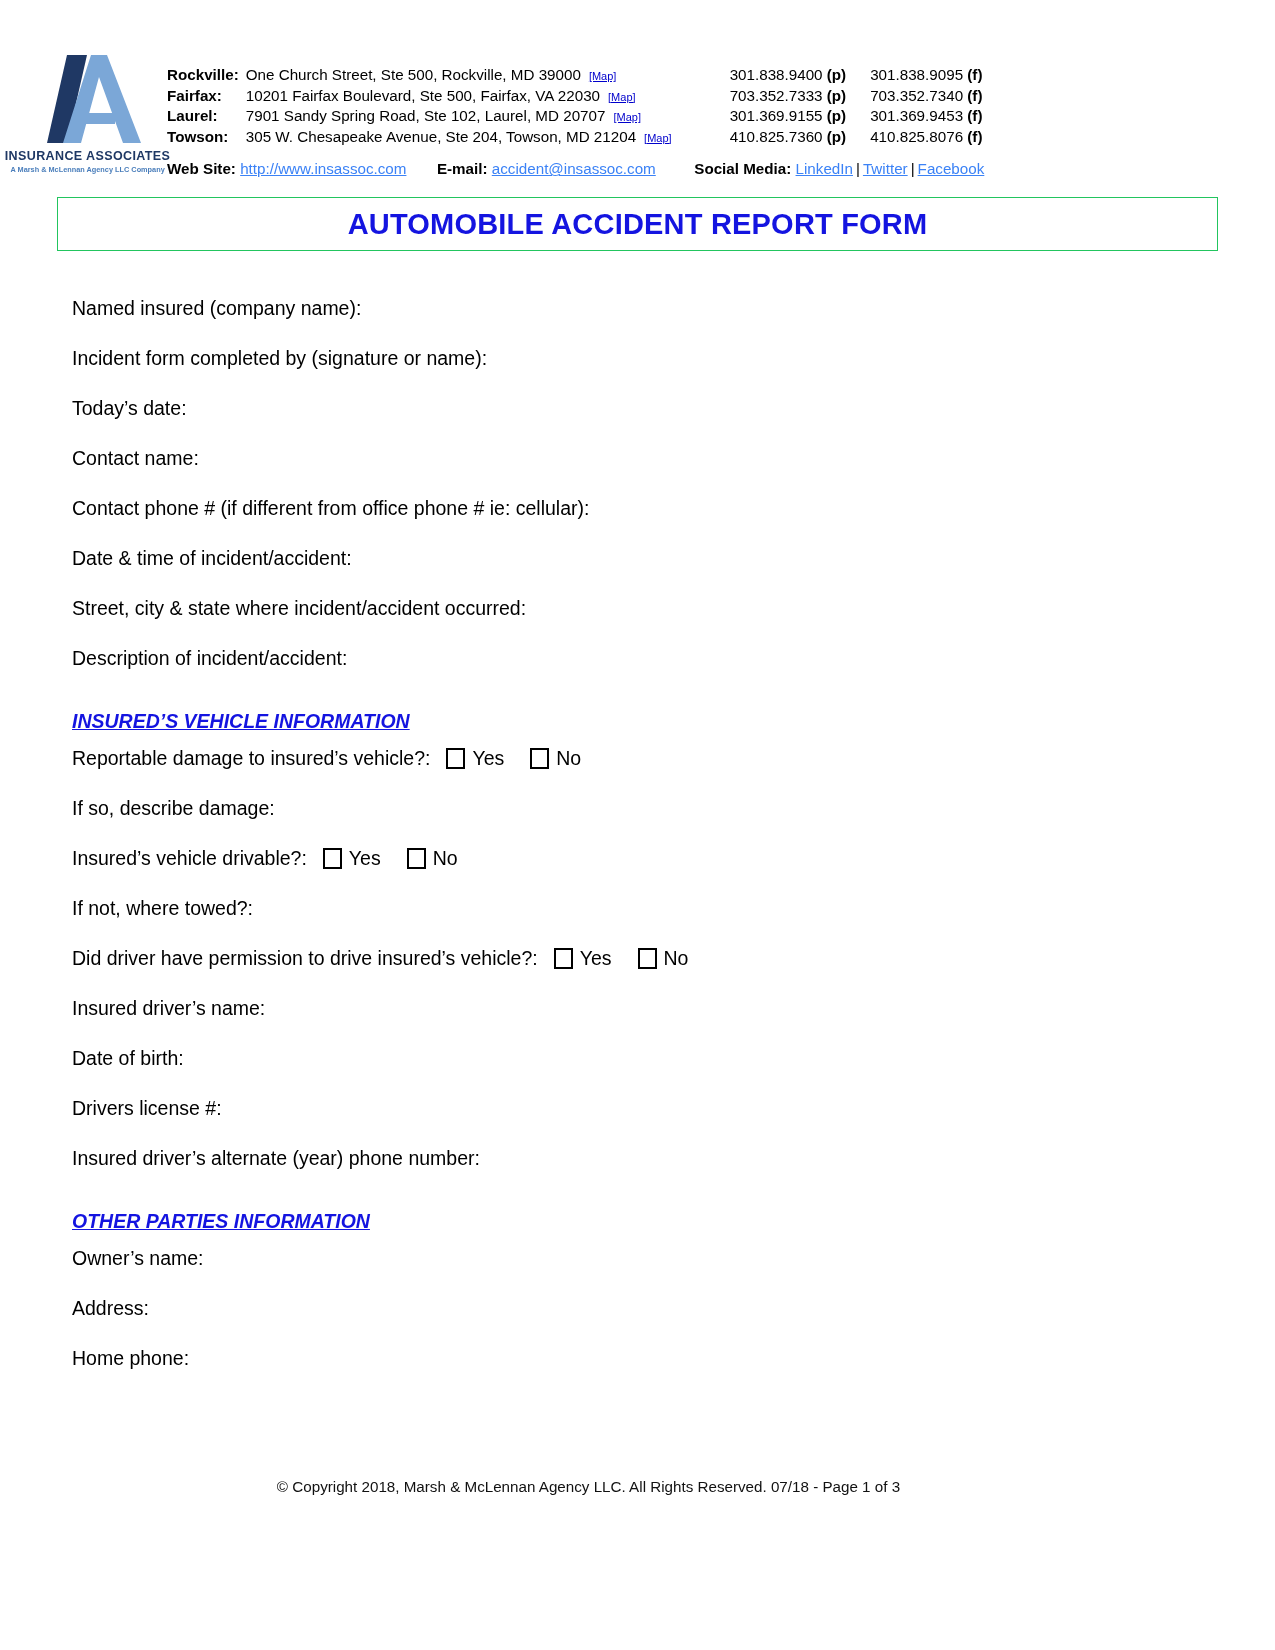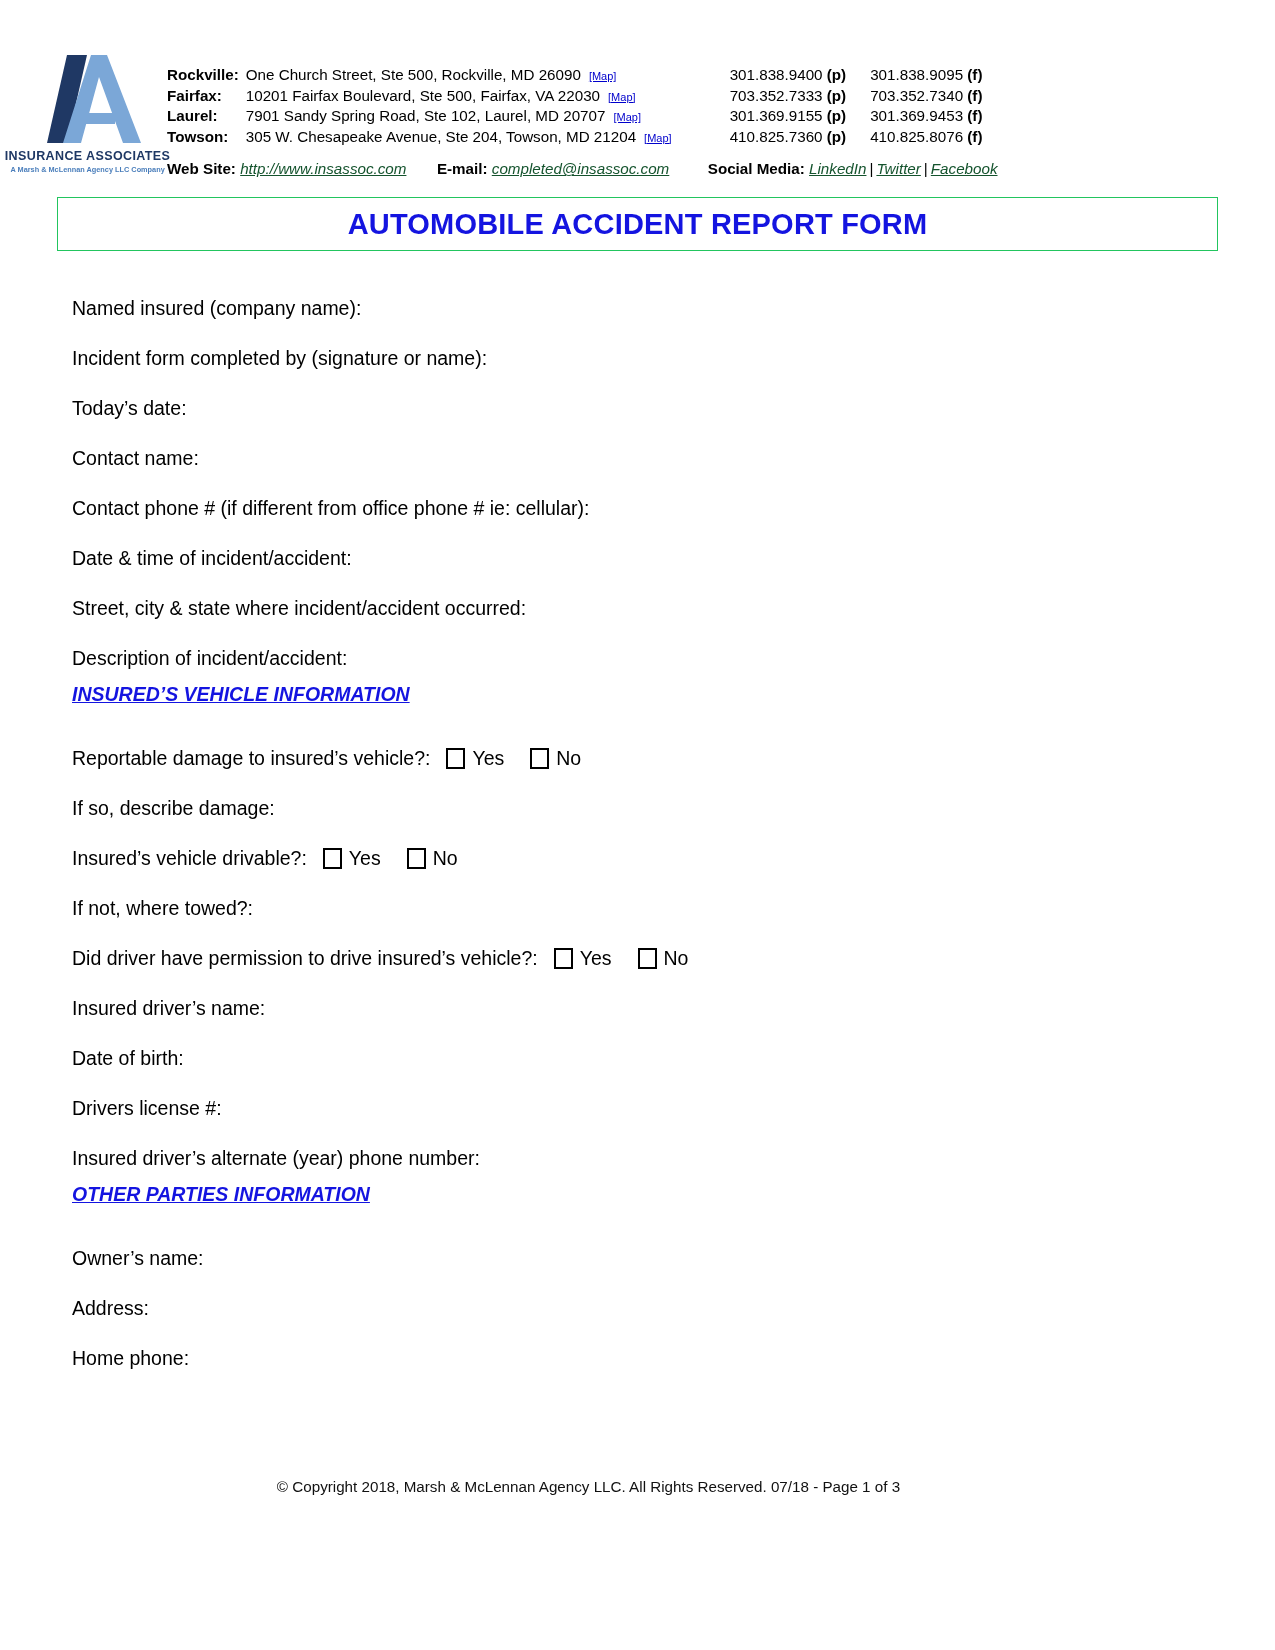--- a/index.html
+++ b/index.html
@@ -88,23 +88,22 @@
     font-weight: bold;
   }
 
   .web-row {
     margin-top: 13px;
     font-size: 15.2px;
     white-space: nowrap;
   }
   .web-row .lbl { font-weight: bold; }
   .web-row a {
-    color: #14532d;
+    color: #3b82f6;
     text-decoration: underline;
-    font-style: italic;
   }
   .gap-a { display: inline-block; width: 22px; }
   .gap-b { display: inline-block; width: 30px; }
   .sep { color: #000; padding: 0 3px; }
 
   
   .title-banner {
     margin: 20px 57px 0 57px;
     border: 1px solid #22c55e;
     height: 52px;
@@ -133,21 +132,21 @@
     white-space: nowrap;
   }
   .section-head {
     font-size: 19.5px;
     color: #1414e0;
     font-weight: bold;
     font-style: italic;
     text-decoration: underline;
     height: 50px;
     display: flex;
-    align-items: flex-start;
+    align-items: flex-end;
     white-space: nowrap;
   }
   .section-head span { display: inline-block; }
 
   .cb {
     display: inline-block;
     width: 19px;
     height: 21px;
     border: 2.5px solid #000000;
     background: #ffffff;
@@ -184,21 +183,21 @@
     </div>
     <div class="logo-name">INSURANCE ASSOCIATES</div>
     <div class="logo-tag">A Marsh &amp; McLennan Agency LLC Company</div>
   </div>
 
   <div class="contact-block">
     <table class="addr-table">
       <tbody>
         <tr>
           <td class="city-cell">Rockville:</td>
-          <td class="addr-cell"><span>One Church Street, Ste 500, Rockville, MD 26090</span><a class="maplink" href="#">[Map]</a></td>
+          <td class="addr-cell"><span>One Church Street, Ste 500, Rockville, MD 39000</span><a class="maplink" href="#">[Map]</a></td>
           <td class="phone-cell"><span>301.838.9400</span> <span class="pf">(p)</span></td>
           <td><span>301.838.9095</span> <span class="pf">(f)</span></td>
         </tr>
         <tr>
           <td class="city-cell">Fairfax:</td>
           <td class="addr-cell"><span>10201 Fairfax Boulevard, Ste 500, Fairfax, VA 22030</span><a class="maplink" href="#">[Map]</a></td>
           <td class="phone-cell"><span>703.352.7333</span> <span class="pf">(p)</span></td>
           <td><span>703.352.7340</span> <span class="pf">(f)</span></td>
         </tr>
         <tr>
@@ -214,21 +213,21 @@
           <td><span>410.825.8076</span> <span class="pf">(f)</span></td>
         </tr>
       </tbody>
     </table>
 
     <div class="web-row">
       <span class="lbl">Web Site:</span>
       <a href="#">http://www.insassoc.com</a>
       <span class="gap-a"></span>
       <span class="lbl">E-mail:</span>
-      <a href="#">completed@insassoc.com</a>
+      <a href="#">accident@insassoc.com</a>
       <span class="gap-b"></span>
       <span class="lbl">Social Media:</span>
       <a href="#">LinkedIn</a><span class="sep">|</span><a href="#">Twitter</a><span class="sep">|</span><a href="#">Facebook</a>
     </div>
   </div>
 </div>
 
 <div class="title-banner">
   <div class="ttl">AUTOMOBILE ACCIDENT REPORT FORM</div>
 </div>

